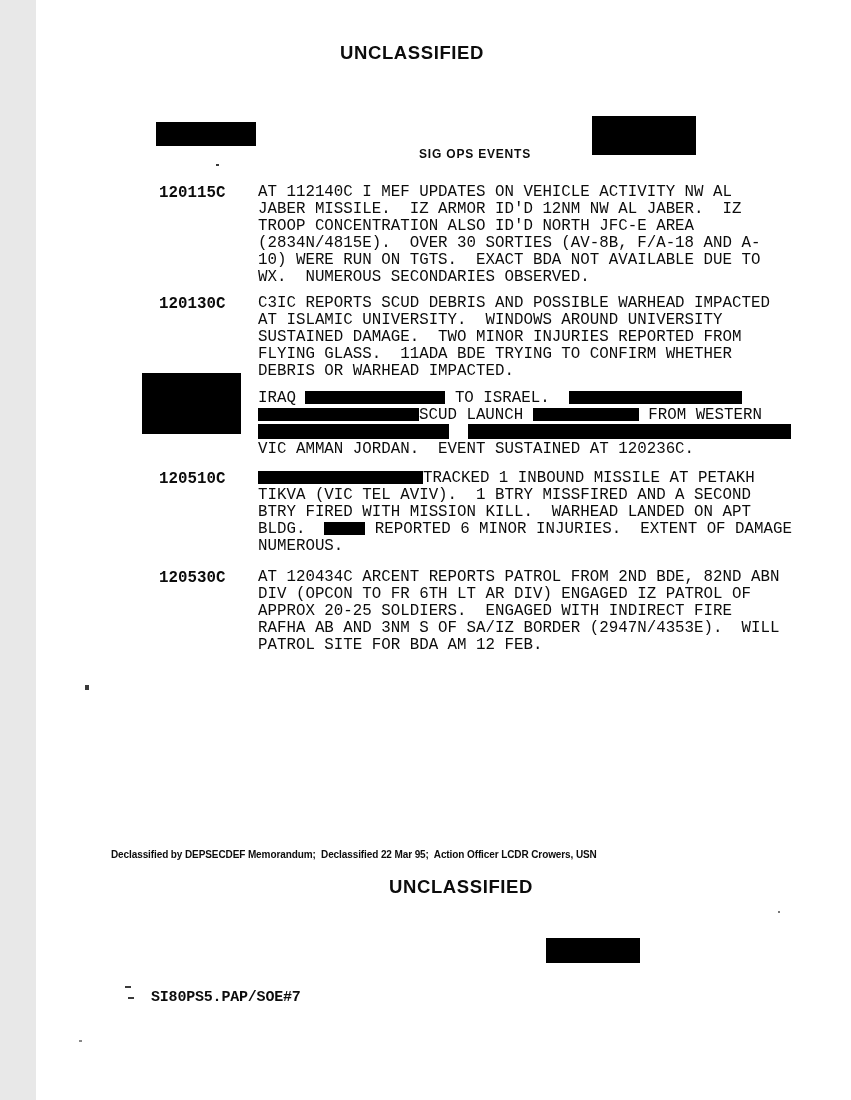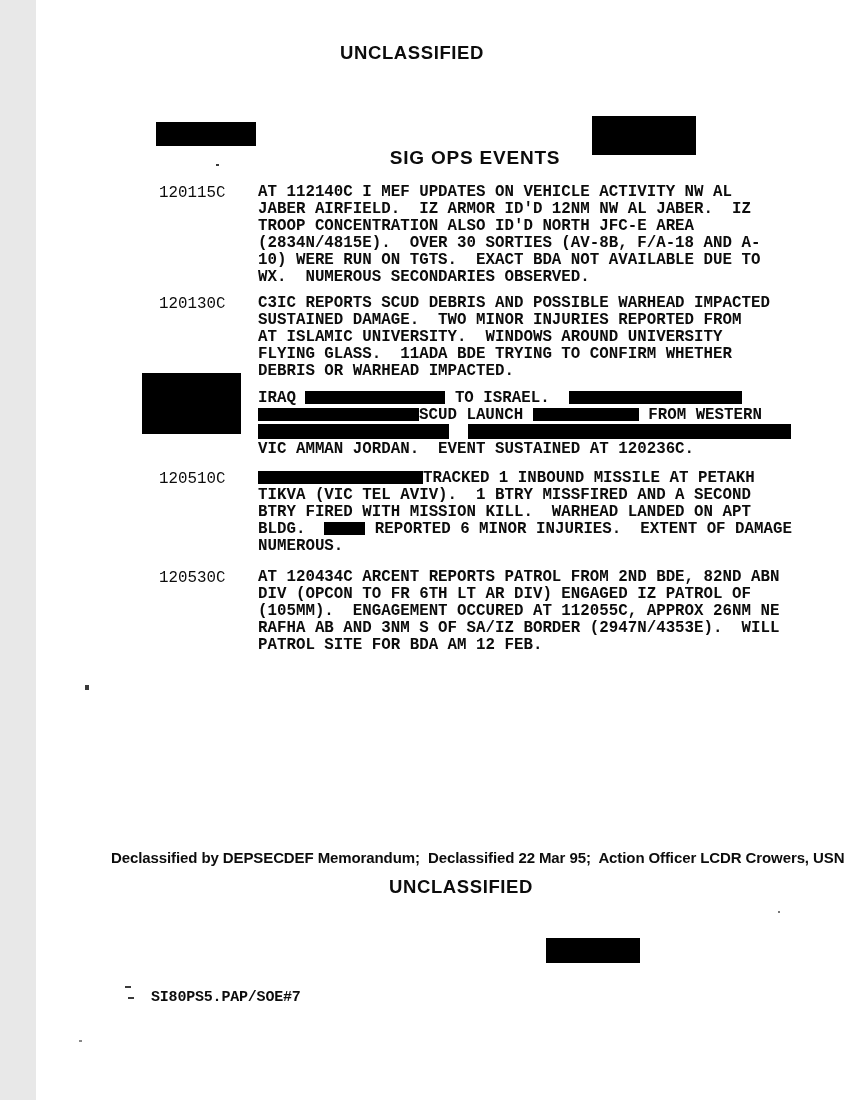--- a/index.html
+++ b/index.html
@@ -10,40 +10,40 @@
     margin-left:36px;
   }
   .sans { font-family:"Liberation Sans", sans-serif; }
 
   .class-top {
     position:absolute; top:42px; left:376px; transform:translateX(-50%);
     font-weight:bold; font-size:18.5px; letter-spacing:0.6px; white-space:pre;
   }
   .doc-title {
     position:absolute; top:147px; left:439px; transform:translateX(-50%);
-    font-weight:bold; font-size:19px; letter-spacing:0.8px; white-space:pre;
+    font-weight:bold; font-size:12px; letter-spacing:0.8px; white-space:pre;
   }
   .entry { position:absolute; left:0; width:851px; }
   .dtg {
     position:absolute; left:123px; top:0;
-    font-size:15.8px; font-weight:normal; white-space:pre;
+    font-size:15.8px; font-weight:bold; white-space:pre;
   }
   .body { position:absolute; left:222px; top:0; }
   .line {
-    height:17px; line-height:17px; font-size:15.8px; font-weight:bold;
+    height:17px; line-height:17px; font-size:15.8px; font-weight:normal;
     white-space:pre;
   }
   .redact {
     display:inline-block; background:#000; height:13px; vertical-align:-2px;
   }
   .redbox { position:absolute; background:#000; }
 
   .declass {
     position:absolute; top:849px; left:75px;
-    font-weight:bold; font-size:15px; letter-spacing:-0.1px; white-space:pre;
+    font-weight:bold; font-size:10px; letter-spacing:-0.1px; white-space:pre;
   }
   .class-bottom {
     position:absolute; top:876px; left:425px; transform:translateX(-50%);
     font-weight:bold; font-size:18.5px; letter-spacing:0.6px; white-space:pre;
   }
   .doc-ref {
     position:absolute; top:989px; left:115px;
     font-weight:bold; font-size:15px; letter-spacing:-0.2px; white-space:pre;
   }
   .artifact { position:absolute; background:#3a3a3a; }
@@ -55,33 +55,33 @@
 
   <div class="class-top sans">UNCLASSIFIED</div>
 
   <div class="doc-title sans">SIG OPS EVENTS</div>
 
   <div id="entries">
       <div class="entry" style="top: 184px;">
         <div class="dtg">120115C</div>
         <div class="body">
           <div class="line">AT 112140C I MEF UPDATES ON VEHICLE ACTIVITY NW AL</div>
-          <div class="line">JABER AIRFIELD.  IZ ARMOR ID'D 12NM NW AL JABER.  IZ</div>
+          <div class="line">JABER MISSILE.  IZ ARMOR ID'D 12NM NW AL JABER.  IZ</div>
           <div class="line">TROOP CONCENTRATION ALSO ID'D NORTH JFC-E AREA</div>
           <div class="line">(2834N/4815E).  OVER 30 SORTIES (AV-8B, F/A-18 AND A-</div>
           <div class="line">10) WERE RUN ON TGTS.  EXACT BDA NOT AVAILABLE DUE TO</div>
           <div class="line">WX.  NUMEROUS SECONDARIES OBSERVED.</div>
         </div>
       </div>
       <div class="entry" style="top: 295px;">
         <div class="dtg">120130C</div>
         <div class="body">
           <div class="line">C3IC REPORTS SCUD DEBRIS AND POSSIBLE WARHEAD IMPACTED</div>
+          <div class="line">AT ISLAMIC UNIVERSITY.  WINDOWS AROUND UNIVERSITY</div>
           <div class="line">SUSTAINED DAMAGE.  TWO MINOR INJURIES REPORTED FROM</div>
-          <div class="line">AT ISLAMIC UNIVERSITY.  WINDOWS AROUND UNIVERSITY</div>
           <div class="line">FLYING GLASS.  11ADA BDE TRYING TO CONFIRM WHETHER</div>
           <div class="line">DEBRIS OR WARHEAD IMPACTED.</div>
         </div>
       </div>
       <div class="entry" style="top: 390px;">
         <div class="body">
           <div class="line">IRAQ <span class="redact" style="width: 140px;"></span> TO ISRAEL.  <span class="redact" style="width: 173px;"></span></div>
           <div class="line"><span class="redact" style="width: 161px;"></span>SCUD LAUNCH <span class="redact" style="width: 106px;"></span> FROM WESTERN</div>
           <div class="line"><span class="redact" style="width: 191px; height: 15px;"></span>  <span class="redact" style="width: 323px; height: 15px;"></span></div>
           <div class="line">VIC AMMAN JORDAN.  EVENT SUSTAINED AT 120236C.</div>
@@ -95,21 +95,21 @@
           <div class="line">BTRY FIRED WITH MISSION KILL.  WARHEAD LANDED ON APT</div>
           <div class="line">BLDG.  <span class="redact" style="width: 41px;"></span> REPORTED 6 MINOR INJURIES.  EXTENT OF DAMAGE</div>
           <div class="line">NUMEROUS.</div>
         </div>
       </div>
       <div class="entry" style="top: 569px;">
         <div class="dtg">120530C</div>
         <div class="body">
           <div class="line">AT 120434C ARCENT REPORTS PATROL FROM 2ND BDE, 82ND ABN</div>
           <div class="line">DIV (OPCON TO FR 6TH LT AR DIV) ENGAGED IZ PATROL OF</div>
-          <div class="line">(105MM).  ENGAGEMENT OCCURED AT 112055C, APPROX 26NM NE</div>
+          <div class="line">APPROX 20-25 SOLDIERS.  ENGAGED WITH INDIRECT FIRE</div>
           <div class="line">RAFHA AB AND 3NM S OF SA/IZ BORDER (2947N/4353E).  WILL</div>
           <div class="line">PATROL SITE FOR BDA AM 12 FEB.</div>
         </div>
       </div>
     </div>
 
   <div class="declass sans">Declassified by DEPSECDEF Memorandum;  Declassified 22 Mar 95;  Action Officer LCDR Crowers, USN</div>
 
   <div class="class-bottom sans">UNCLASSIFIED</div>
 

